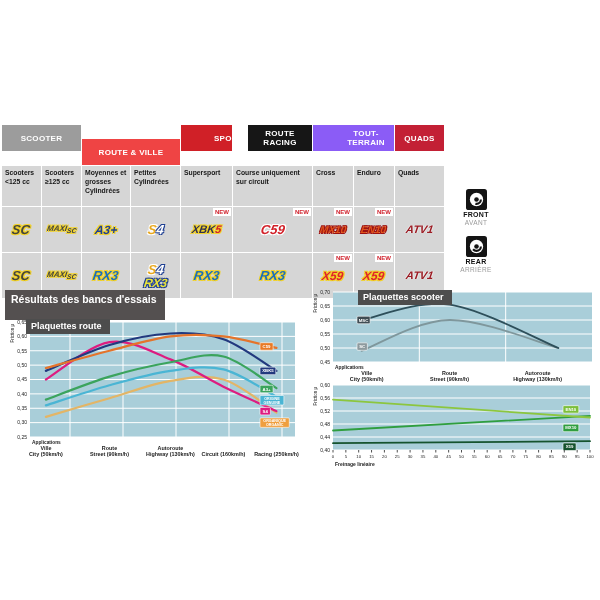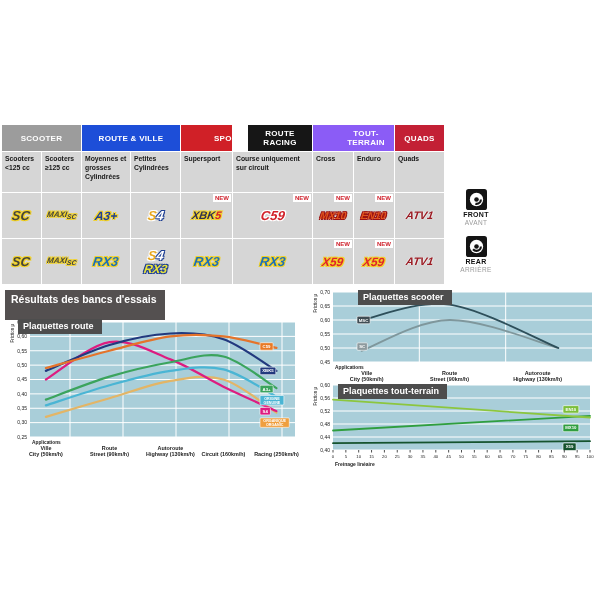--- a/index.html
+++ b/index.html
@@ -44,37 +44,37 @@
   .side-block{position:absolute;left:450px;width:52px;text-align:center;}
   .disc-icon{width:21px;height:21px;margin:0 auto;}
   .side-title{font-size:7px;font-weight:900;color:#111;margin-top:1px;letter-spacing:.3px;}
   .side-sub{font-size:6.5px;color:#9a9a9a;letter-spacing:.4px;margin-top:1px;}
 
   
   .banner{position:absolute;left:5px;top:290px;background:#545050;color:#fff;
     font-size:10.5px;font-weight:bold;padding:3px 9px 15px 6px;}
   .chart-title{position:absolute;background:#4d4d4d;color:#fff;font-size:9px;
     font-weight:bold;padding:2px 8px 3px 5px;z-index:5;}
-  #title-route{left:18px;top:319px;}
+  #title-route{left:26px;top:319px;}
   #title-scooter{left:338px;top:290px;margin-left:20px;}
   #title-tt{left:338px;top:384px;}
 
   .chart-svg{position:absolute;}
   #svg-route{left:8px;top:315px;}
   #svg-scooter{left:308px;top:286px;}
   #svg-tt{left:308px;top:379px;}
 </style>
 </head>
 <body>
 
 <div class="sheet">
 
   <div class="pads-table" id="pads-table">
       <div class="group-header" style="background: rgb(156, 156, 156); grid-column: span 2;">SCOOTER</div>
-      <div class="group-header" style="background: #1d4ed8; grid-column: span 2;">ROUTE &amp; VILLE</div>
+      <div class="group-header" style="background: #ef4444; grid-column: span 2; margin-top: 14px;">ROUTE &amp; VILLE</div>
       <div class="group-header" style="background: rgb(208, 32, 39); grid-column: span 1; padding-left: 44px;">SPORT</div>
       <div class="group-header" style="background: rgb(22, 22, 22); grid-column: span 1; margin-left: 15px;">ROUTE RACING</div>
       <div class="group-header" style="background: #8b5cf6; grid-column: span 2; padding-left: 25px;">TOUT-TERRAIN</div>
       <div class="group-header" style="background: rgb(195, 32, 53); grid-column: span 1;">QUADS</div>
       <div class="subhead">Scooters &lt;125 cc</div>
       <div class="subhead">Scooters ≥125 cc</div>
       <div class="subhead">Moyennes et grosses Cylindrées</div>
       <div class="subhead">Petites Cylindrées</div>
       <div class="subhead">Supersport</div>
       <div class="subhead">Course uniquement sur circuit</div>
@@ -167,21 +167,20 @@
       </svg>
     </div>
     <div class="side-title">REAR</div>
     <div class="side-sub">ARRIÈRE</div>
   </div>
 
   <div class="banner">Résultats des bancs d'essais</div>
 
   <div class="chart-title" id="title-route">Plaquettes route</div>
   <div class="chart-title" id="title-scooter">Plaquettes scooter</div>
-  <div class="chart-title" id="title-tt">Plaquettes tout-terrain</div>
 
   <svg class="chart-svg" id="svg-route" width="302" height="150">
       <rect x="22" y="7" width="265" height="115" fill="#a9ced9"></rect>
       <line x1="22" x2="287" y1="7" y2="7" stroke="#fff" stroke-width="1"></line>
       <text x="19" y="8.8" font-family="&quot;Liberation Sans&quot;,sans-serif" font-size="5" fill="#222" text-anchor="end">0,65</text>
       <line x1="22" x2="287" y1="21.375000000000014" y2="21.375000000000014" stroke="#fff" stroke-width="1"></line>
       <text x="19" y="23.175000000000015" font-family="&quot;Liberation Sans&quot;,sans-serif" font-size="5" fill="#222" text-anchor="end">0,60</text>
       <line x1="22" x2="287" y1="35.74999999999999" y2="35.74999999999999" stroke="#fff" stroke-width="1"></line>
       <text x="19" y="37.54999999999999" font-family="&quot;Liberation Sans&quot;,sans-serif" font-size="5" fill="#222" text-anchor="end">0,55</text>
       <line x1="22" x2="287" y1="50.12500000000001" y2="50.12500000000001" stroke="#fff" stroke-width="1"></line>

